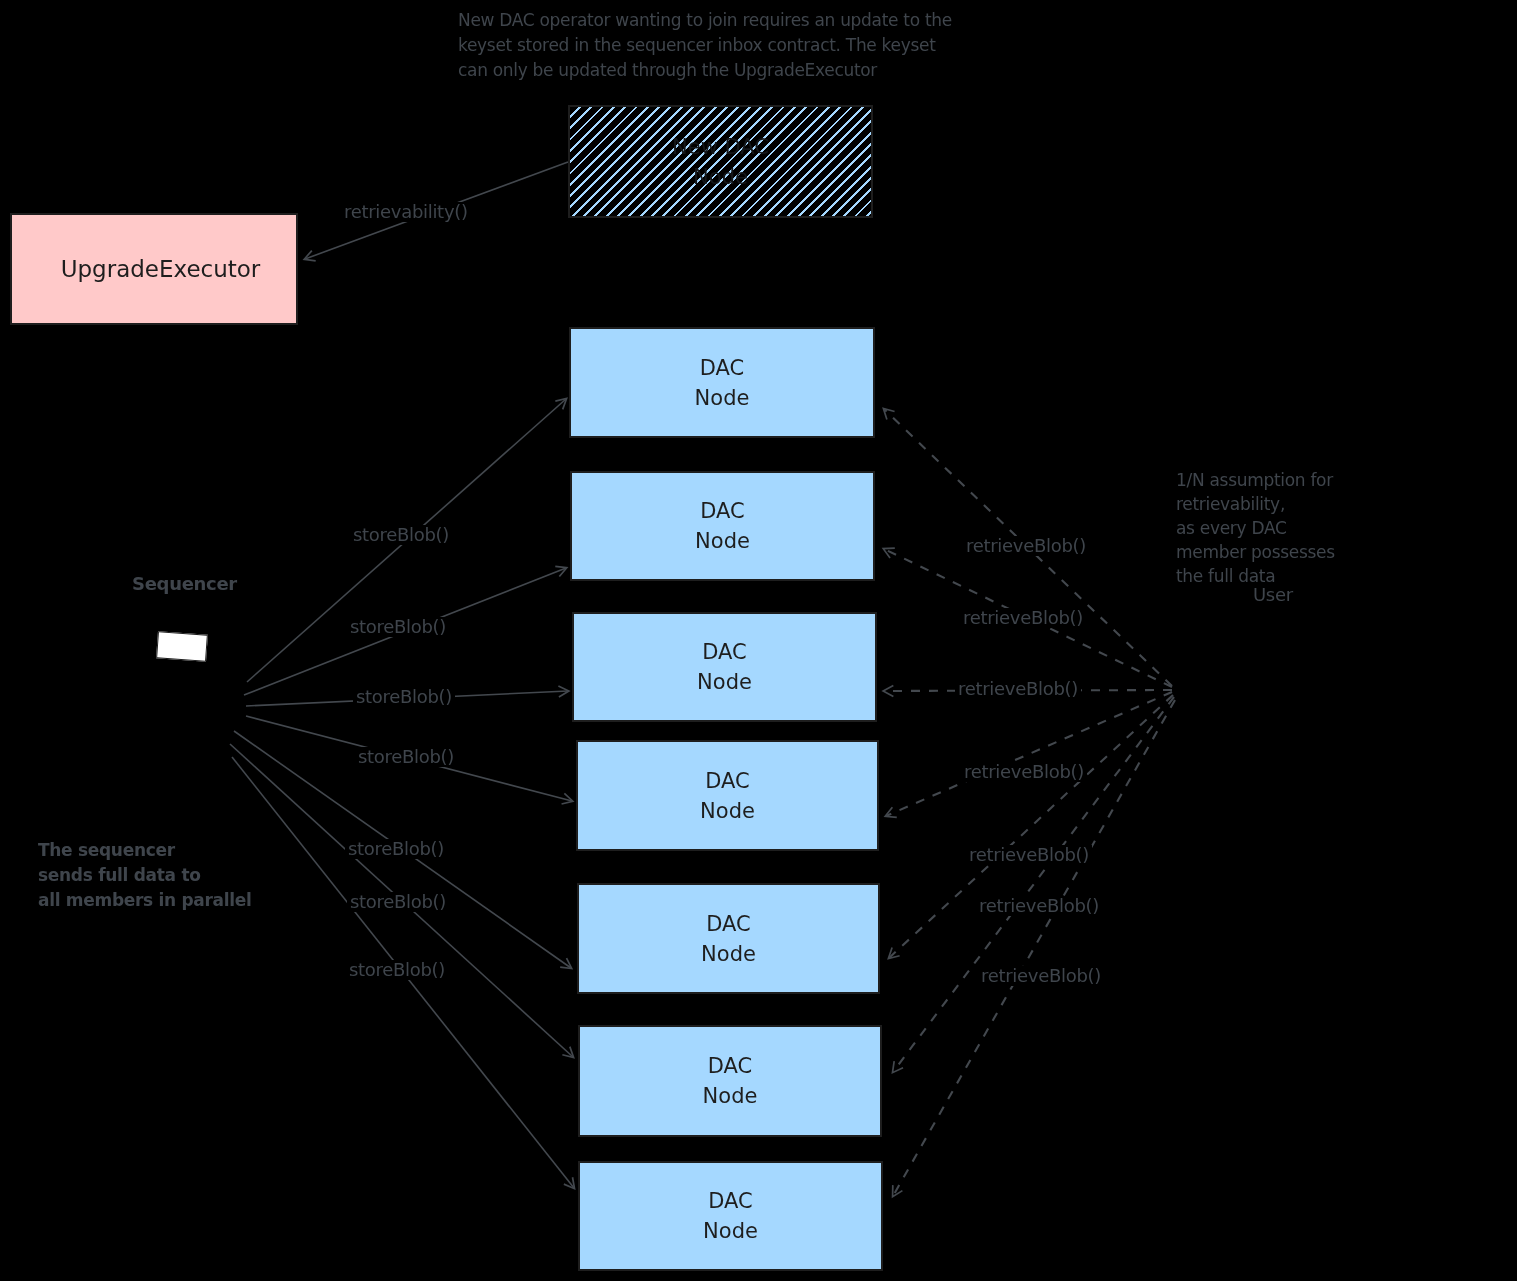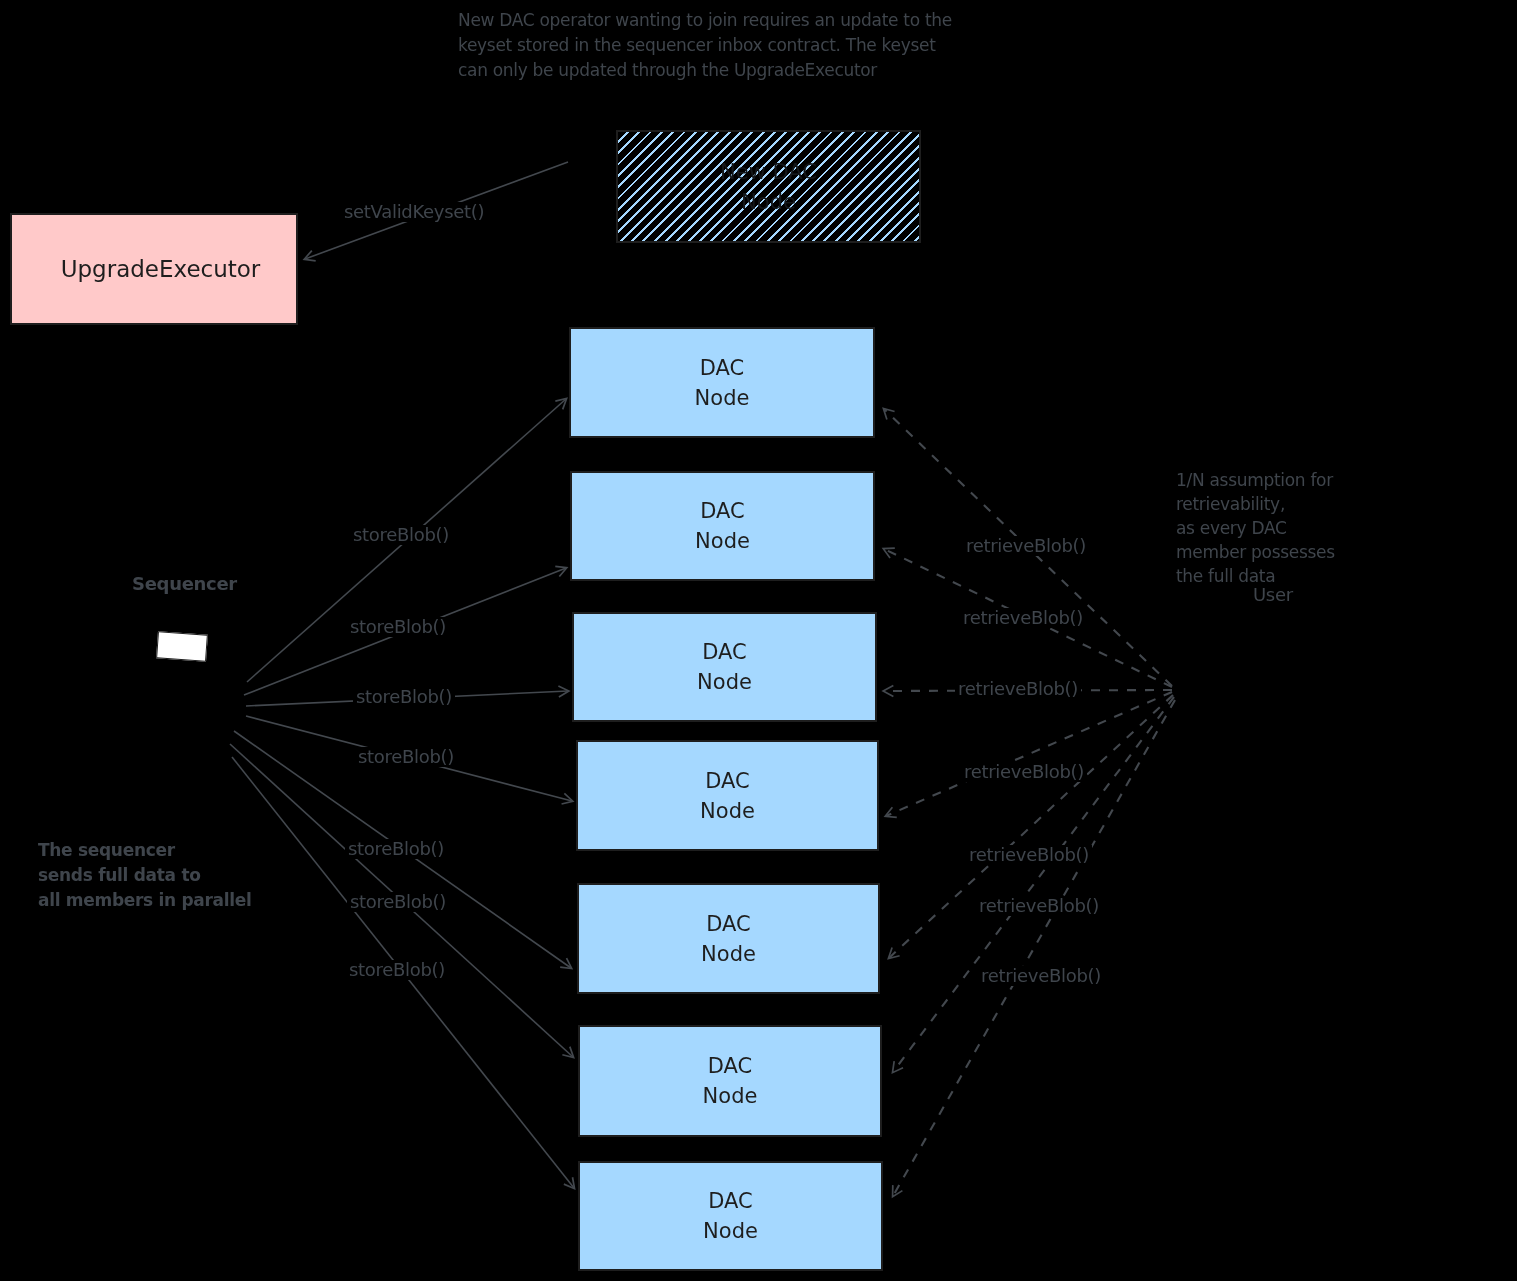--- a/index.html
+++ b/index.html
@@ -96,21 +96,21 @@
   <div class="note" style="left:458px;top:8px;">New DAC operator wanting to join requires an update to the
 keyset stored in the sequencer inbox contract. The keyset
 can only be updated through the UpgradeExecutor</div>
   <div class="note" style="left:38px;top:838px;font-weight:bold;">The sequencer
 sends full data to
 all members in parallel</div>
   <div class="note" style="left:1176px;top:468px;line-height:24px;">1/N assumption for retrievability,
 as every DAC member possesses
 the full data</div>
 
-  <div class="shape hatch-box" style="left:568px;top:130px;width:305px;height:113px;margin-left:48px;">New DAC
+  <div class="shape hatch-box" style="left:568px;top:105px;width:305px;height:113px;">New DAC
 Node</div>
 
   <div class="shape executor-box" style="left:10px;top:213px;width:288px;height:112px;">UpgradeExecutor</div>
 
   <div class="small-label" style="left:132px;top:574px;font-weight:bold;">Sequencer</div>
   <div class="seq-rect"></div>
 
   <div class="small-label" style="left:1253px;top:585px;">User</div>
 
   <div class="shape dac-box" style="left:569px;top:327px;width:306px;height:111px;">DAC
@@ -121,21 +121,21 @@
 Node</div>
   <div class="shape dac-box" style="left:576px;top:740px;width:303px;height:111px;">DAC
 Node</div>
   <div class="shape dac-box" style="left:577px;top:883px;width:303px;height:111px;">DAC
 Node</div>
   <div class="shape dac-box" style="left:578px;top:1025px;width:304px;height:112px;">DAC
 Node</div>
   <div class="shape dac-box" style="left:578px;top:1161px;width:305px;height:110px;">DAC
 Node</div>
 
-  <div class="arrow-label" style="left:341px;top:202px;">setValidKeyset()</div>
+  <div class="arrow-label" style="left:341px;top:202px;">retrievability()</div>
 
   <div class="arrow-label" style="left:350px;top:525px;">storeBlob()</div>
   <div class="arrow-label" style="left:347px;top:617px;">storeBlob()</div>
   <div class="arrow-label" style="left:353px;top:687px;">storeBlob()</div>
   <div class="arrow-label" style="left:355px;top:747px;">storeBlob()</div>
   <div class="arrow-label" style="left:345px;top:839px;">storeBlob()</div>
   <div class="arrow-label" style="left:347px;top:892px;">storeBlob()</div>
   <div class="arrow-label" style="left:346px;top:960px;">storeBlob()</div>
 
   <div class="arrow-label" style="left:963px;top:536px;">retrieveBlob()</div>

